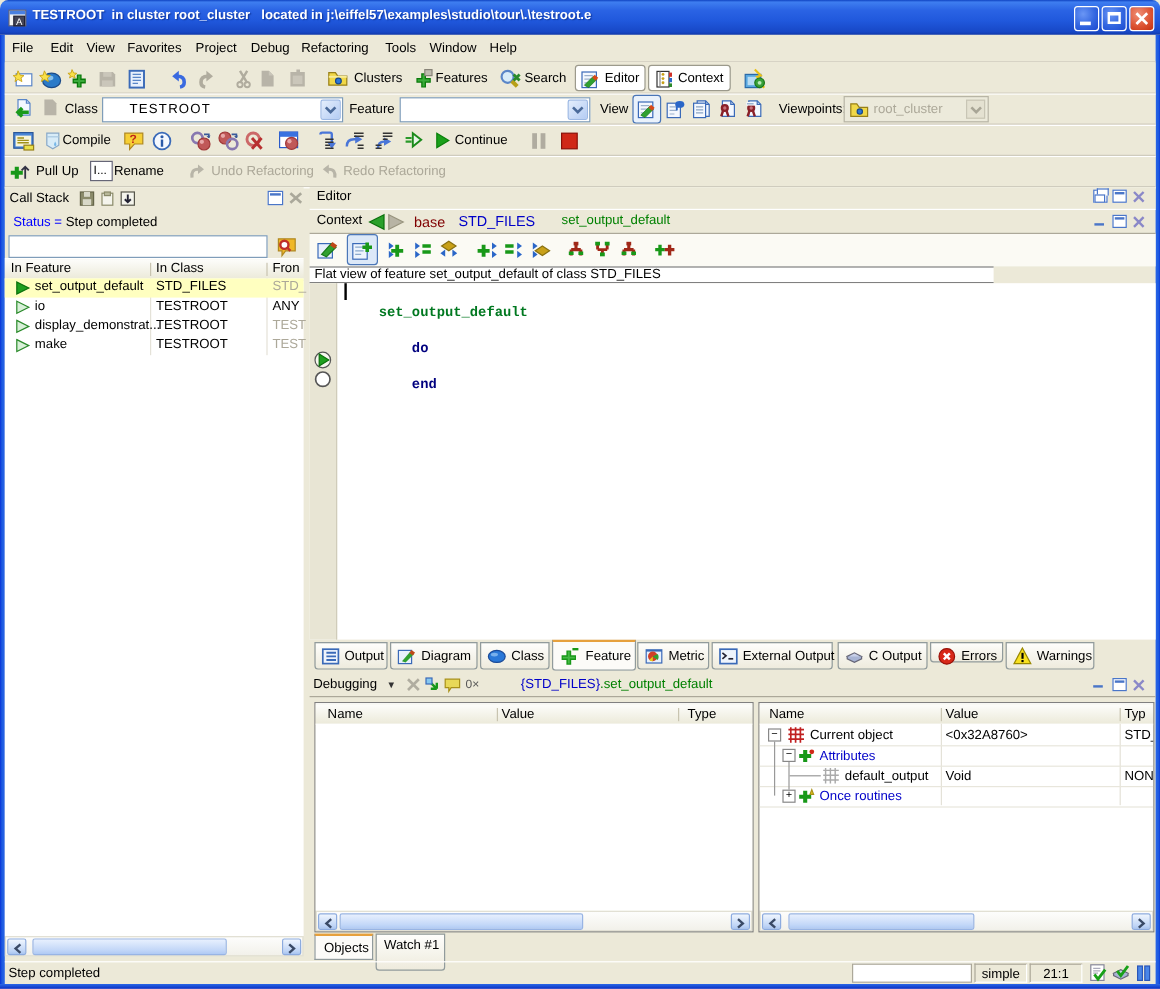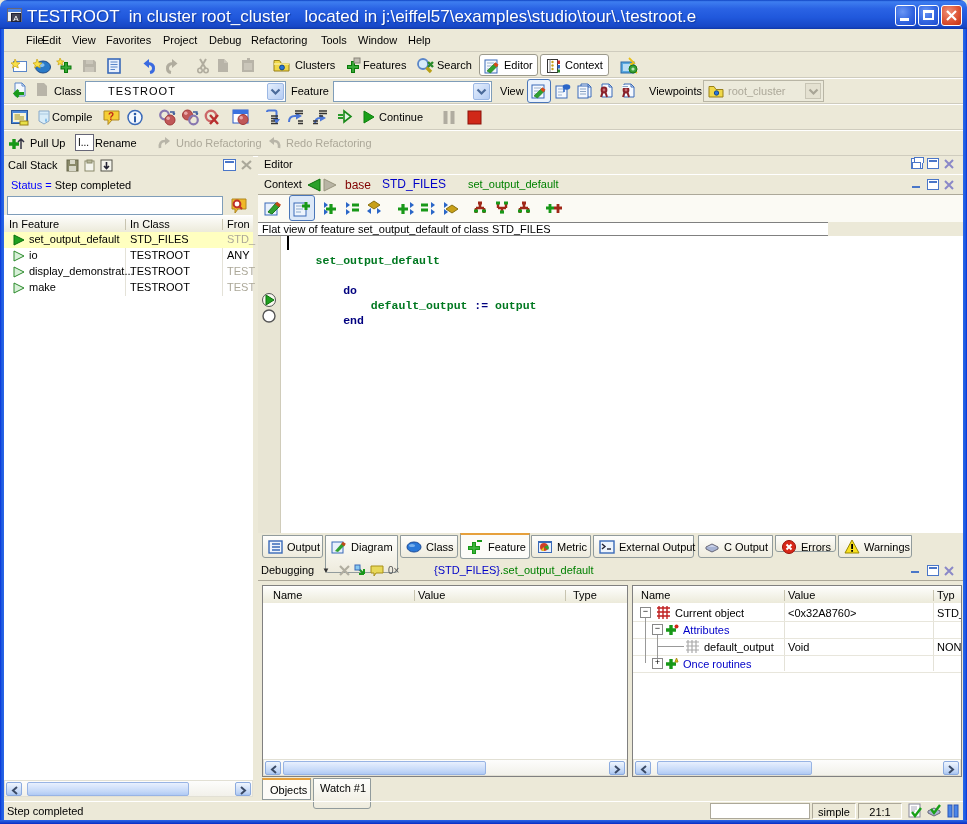--- a/index.html
+++ b/index.html
@@ -1,20 +1,20 @@
 <!DOCTYPE html>
 <html><head><meta charset="utf-8"><style>
 html,body{margin:0;padding:0}
 body{width:967px;height:824px;position:relative;background:#ece9d8;font-family:"Liberation Sans",sans-serif;font-size:11px;color:#000;overflow:hidden}
 .a{position:absolute}
 #bl{left:0;top:29px;width:4px;height:791px;background:linear-gradient(90deg,#0831d9,#1c5ae0 40%,#2a66e8)}
 #br{right:0;top:29px;width:4px;height:791px;background:linear-gradient(90deg,#2a66e8,#1c5ae0 60%,#0831d9)}
 #bb{left:0;top:820px;width:967px;height:4px;background:linear-gradient(180deg,#2a66e8,#1747cf 60%,#0829c8)}
 #title{left:0;top:0;width:967px;height:29px;background:linear-gradient(180deg,#0f43c2 0%,#3e7ef0 6%,#2a63e4 30%,#2058dc 60%,#1747c6 92%,#1038a8 100%);border-radius:7px 7px 0 0}
-#title .txt{left:27px;top:7px;color:#fff;font-size:17px;font-weight:normal;text-shadow:1px 1px 1px #1038a0;white-space:pre}
+#title .txt{left:27px;top:7px;color:#fff;font-size:11px;font-weight:bold;text-shadow:1px 1px 1px #1038a0;white-space:pre}
 .wbtn{top:5px;width:21px;height:21px;border:1px solid #fff;border-radius:3px;box-sizing:border-box}
 .bmin,.bmax{background:radial-gradient(circle at 35% 30%,#6a96f5 0%,#3366e0 55%,#1c4ad0 100%)}
 .bclose{background:radial-gradient(circle at 35% 30%,#f09078 0%,#dd5535 55%,#c43010 100%)}
 #menubar{left:4px;top:29px;width:959px;height:23px;box-shadow:inset 0 -1px 0 #cfccbe}
 #menubar span{position:absolute;top:5px}
 .tbrow{left:4px;width:959px;background:#ece9d8;border-bottom:1px solid #fff;box-shadow:inset 0 -1px 0 #cfccbe}
 .tbtxt{position:absolute}
 .gray{color:#aca899}
 .tgl{border:1px solid #9c9a8c;border-radius:3px;background:#fff;box-sizing:border-box}
 .combo{background:#fff;border:1px solid #7f9db9;box-sizing:border-box}
@@ -49,21 +49,21 @@
   <div class="a wbtn bmax" style="left:918px">
       <div class="a" style="left:4px;top:4px;width:11px;height:10px;border:2px solid #fff;border-top-width:3px;box-sizing:border-box"></div>
     </div>
   <div class="a wbtn bclose" style="left:941px">
       <svg style="left:3px;top:3px" width="13" height="13">
         <path d="M2 2 L11 11 M11 2 L2 11" stroke="#fff" stroke-width="2.2"></path>
       </svg>
     </div>
 </div>
 <div class="a" id="menubar">
-  <span style="left:22px">File</span>
+  <span style="left:6px">File</span>
     <span style="left:38px">Edit</span>
     <span style="left:68px">View</span>
     <span style="left:102px">Favorites</span>
     <span style="left:159px">Project</span>
     <span style="left:205px">Debug</span>
     <span style="left:247px">Refactoring</span>
     <span style="left:317px">Tools</span>
     <span style="left:354px">Window</span>
     <span style="left:404px">Help</span>
 </div>
@@ -527,32 +527,31 @@
     <svg style="left:4px;top:57px" width="15" height="15">
         <circle cx="7" cy="7" r="6.5" fill="#f8f8f0" stroke="#555"></circle>
         <path d="M4 2 L12 7 L4 12 Z" fill="#1fa01f" stroke="#0a700a"></path>
       </svg>
     <svg style="left:4px;top:73px" width="15" height="15">
         <circle cx="7" cy="7" r="6" fill="#fff" stroke="#555" stroke-width="1.4"></circle>
       </svg>
     <div class="a" style="left:29px;top:0px;width:2px;height:14px;background:#000"></div>
     <div class="a mono" style="left:30px;top:18px;color:#007820">    set_output_default</div>
     <div class="a mono" style="left:30px;top:48px;color:#00007f">        do</div>
-    <div class="a mono" style="left:30px;top:63px"><span style="color:#007820">            default_output</span> <span style="color:#00007f">:=</span> <span style="color:#007820">output</span></div>
     <div class="a mono" style="left:30px;top:78px;color:#00007f">        end</div>
   </div>
   <div class="a" id="tabbar" style="left:0;top:377px;width:705px;height:27px">
     <div class="tab" style="left:4px;top:2px;width:61px;height:23px">
         <svg style="left:5px;top:3px" width="16" height="16">
           <rect x="1" y="2" width="13" height="12" fill="#eef4fc" stroke="#3a6ab8" stroke-width="1.4"></rect>
           <path d="M4 5 L12 5 M4 8 L12 8 M4 11 L12 11" stroke="#3a6ab8" stroke-width="1.6"></path>
         </svg>
         <span class="a" style="left:24px;top:5px">Output</span>
       </div>
-    <div class="tab" style="left:67px;top:2px;width:73px;height:38px">
+    <div class="tab" style="left:67px;top:2px;width:73px;height:23px">
         <svg style="left:5px;top:3px" width="16" height="16">
           <rect x="1" y="3" width="11" height="11" fill="#e8f0fc" stroke="#3a6ab8"></rect>
           <path d="M4 12 L11 4 L14 6 L7 13 Z" fill="#30a030"></path>
           <path d="M11 4 L14 6" stroke="#c04818" stroke-width="3"></path>
         </svg>
         <span class="a" style="left:25px;top:5px">Diagram</span>
       </div>
     <div class="tab" style="left:142px;top:2px;width:58px;height:23px">
         <svg style="left:5px;top:3px" width="16" height="16">
           <ellipse cx="8" cy="8" rx="7" ry="5" fill="#2a78d8" stroke="#1a4a98"></ellipse>

